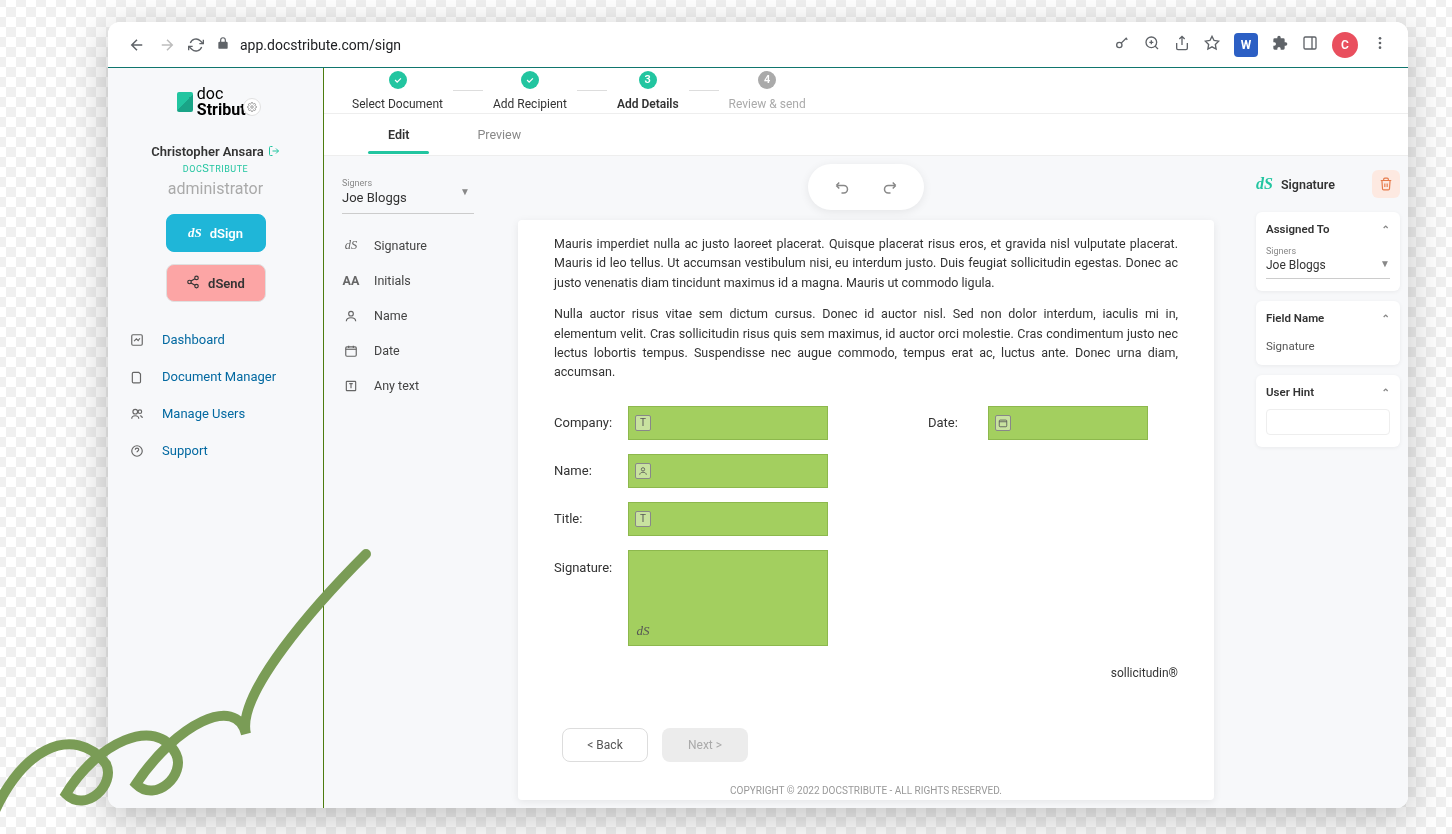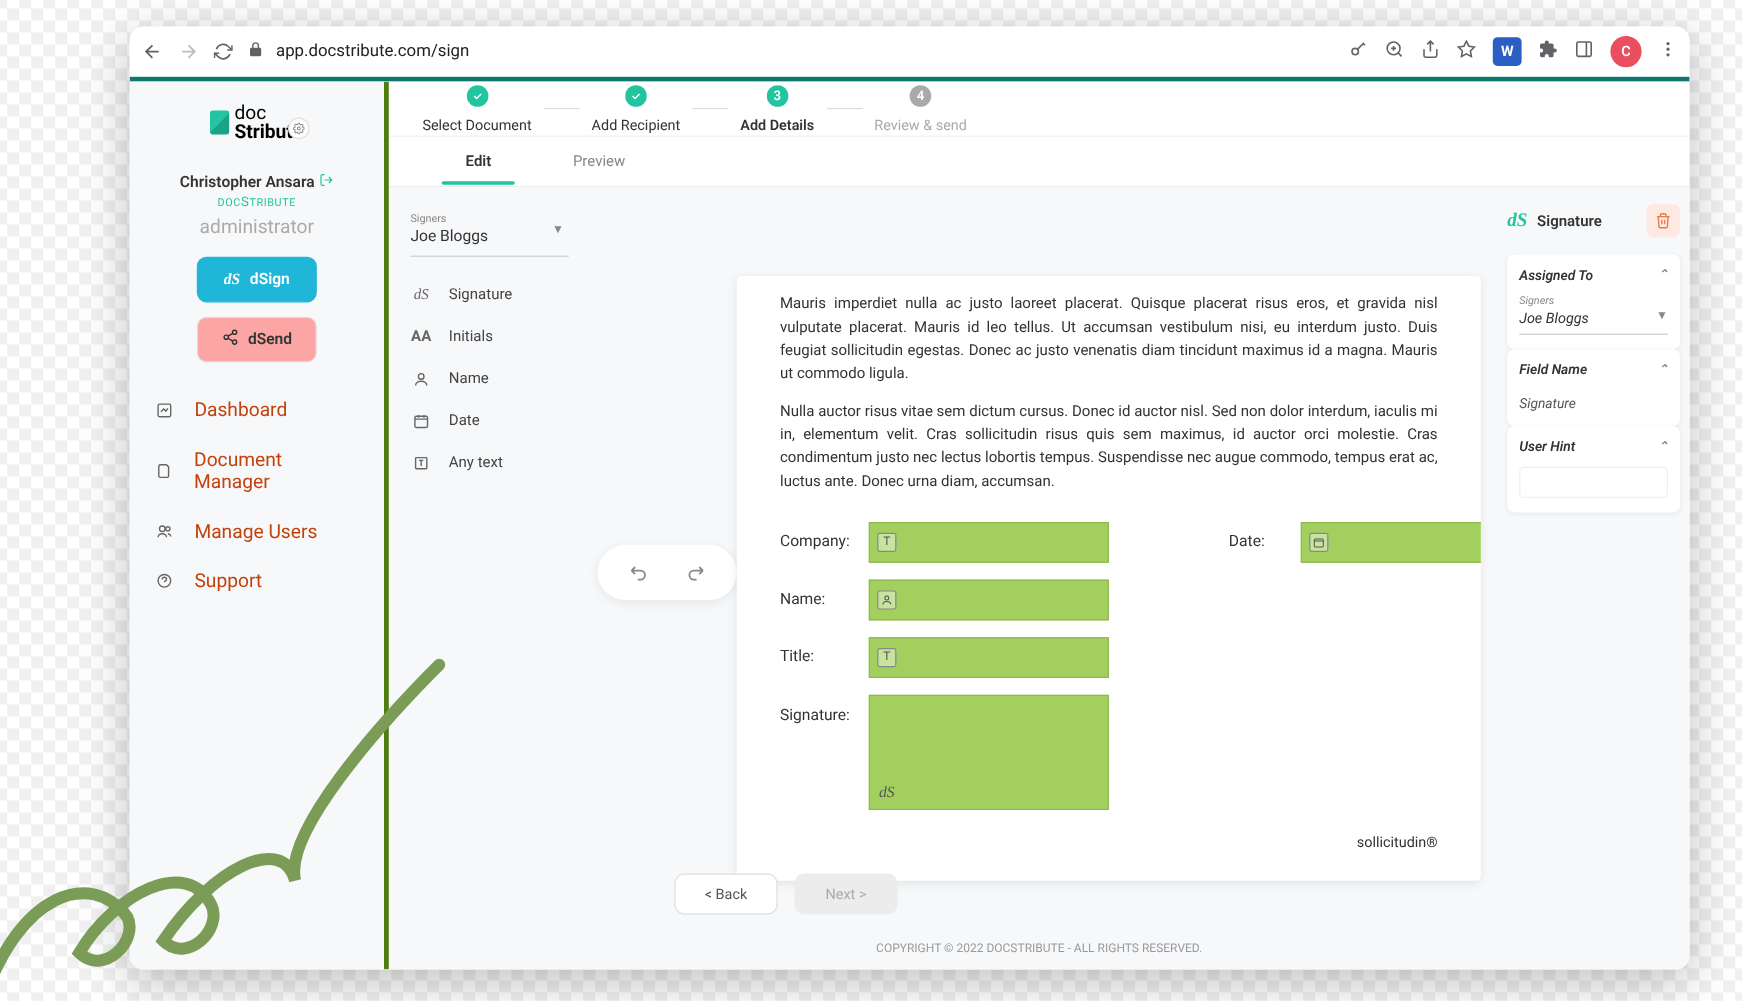--- a/index.html
+++ b/index.html
@@ -20,41 +20,41 @@
   background: #fff;
   border-radius: 12px;
   box-shadow: 0 10px 40px rgba(0,0,0,0.25);
   display: flex;
   flex-direction: column;
   overflow: hidden;
 }
 .browser-bar {
   height: 46px;
   background: #fff;
-  border-bottom: 4px solid #0f766e;
+  border-bottom: 1px solid #0f766e;
   display: flex;
   align-items: center;
-  padding: 0 10px;
+  padding: 0 20px;
   gap: 12px;
 }
 .nav-btn { color: #5f6368; cursor: pointer; display: flex; }
 .nav-btn.disabled { color: #bdbdbd; }
 .url-bar { flex: 1; display: flex; align-items: center; gap: 10px; font-size: 14px; color: #202124; }
 .url-host { color: #202124; }
 .lock { color: #5f6368; }
 .browser-right { display: flex; align-items: center; gap: 14px; color: #5f6368; }
 .ext-badge { width: 24px; height: 24px; border-radius: 4px; background:#2c5fc4; color:#fff; display:flex;align-items:center;justify-content:center;font-size:12px;font-weight:700;}
 .avatar-browser { width: 26px; height: 26px; border-radius: 50%; background: #e94f5e; color:#fff; display:flex;align-items:center;justify-content:center;font-size:12px;font-weight:600;}
 
 .app { flex: 1; display: flex; overflow: hidden; background: #f7f8fa; }
 
 .sidebar {
   width: 216px;
   background: #f7f8fa;
-  border-right: 4px solid #4d7c0f;
+  border-right: 1px solid #4d7c0f;
   display: flex;
   flex-direction: column;
   padding: 18px 14px 0;
   position: relative;
 }
 .logo-block { display:flex; align-items:center; justify-content:center; gap:4px; margin-bottom:6px; position:relative;}
 .logo-square { width:16px; height:20px; background: linear-gradient(135deg,#22c5a0 50%,#1aa487 50%); border-radius:2px;}
 .logo-text { font-size:16px; line-height:1; }
 .logo-text b { font-weight:700;}
 .gear-badge { position:absolute; right:62px; top:30px; width:18px;height:18px;border-radius:50%;background:#fff;border:1px solid #e0e0e0;display:flex;align-items:center;justify-content:center;color:#888;font-size:10px;}
@@ -62,21 +62,21 @@
 .user-name { font-size:13px; color:#333; font-weight:600;}
 .user-org { font-size:9px; color:#22c5a0; letter-spacing:0.5px; text-transform:uppercase; margin-top:2px;}
 .user-role { font-size:16px; color:#aaa; margin-top:4px;}
 .logout-icon{ display:inline-block; margin-left:4px; color:#22c5a0; vertical-align:middle;}
 
 .sb-buttons { display:flex; flex-direction:column; gap:12px; align-items:center; margin-bottom:22px;}
 .sb-btn { width:100px; height:38px; border-radius:8px; display:flex; align-items:center; justify-content:center; gap:8px; font-size:13px; font-weight:600; cursor:pointer; border:1px solid #e0e0e0; background:#fca5a5; color:#333;}
 .sb-btn.primary { background:#1fb6d8; color:#fff; border-color:#1fb6d8;}
 
 .nav-list { display:flex; flex-direction:column; gap:6px; }
-.nav-item { display:flex; align-items:center; gap:16px; padding:8px 6px; font-size:16px; color:#c2410c; cursor:pointer; border-radius:6px;}
+.nav-item { display:flex; align-items:flex-end; gap:16px; padding:8px 6px; font-size:13px; color:#0369a1; cursor:pointer; border-radius:6px;}
 .nav-item .ico { width:18px; display:flex; justify-content:center; color:#666;}
 
 .main { flex:1; display:flex; flex-direction:column; overflow:hidden; position:relative;}
 .top-steps {
   height:46px; background:#fff; display:flex; align-items:center; padding:0 28px; gap:0;
   border-bottom:1px solid #eee;
 }
 .step { display:flex; align-items:center; gap:8px; font-size:12px; color:#333;flex-direction:column;}
 .step-num { width:18px;height:18px;border-radius:50%; display:flex;align-items:center;justify-content:center; font-size:11px; font-weight:600; color:#fff;}
 .step-num.done { background:#22c5a0;}
@@ -93,39 +93,39 @@
 .workspace { flex:1; display:flex; overflow:hidden; background:#f7f8fa; }
 
 .field-palette { width:160px; padding:18px 10px 0 18px;}
 .signer-select { border-bottom:1px solid #ccc; padding:4px 0 8px; margin-bottom:14px; position:relative;}
 .signer-select .lbl { font-size:9px; color:#888;}
 .signer-select .val { font-size:13px; color:#333; margin-top:2px;}
 .signer-select .caret { position:absolute; right:4px; top:12px; color:#888; font-size:10px;}
 .palette-item { display:flex; align-items:center; gap:14px; padding:10px 0; font-size:12.5px; color:#444; cursor:grab;}
 .palette-item .pi-icon { width:18px; color:#666; display:flex; justify-content:center;}
 
-.doc-area { flex:1; display:flex; flex-direction:row; align-items:center; padding:8px 14px; position:relative; overflow:hidden;}
+.doc-area { flex:1; display:flex; flex-direction:column; align-items:center; padding:8px 14px; position:relative; overflow:hidden;}
 .undo-redo { display:flex; gap:16px; padding:8px 20px; background:#fff; border-radius:24px; box-shadow:0 2px 10px rgba(0,0,0,0.08); margin-bottom:10px;}
 .ur-btn { width:30px;height:30px; display:flex;align-items:center;justify-content:center; color:#888; cursor:pointer;}
 
 .document { width:696px; background:#fff; border-radius:4px; box-shadow:0 2px 8px rgba(0,0,0,0.08); padding:26px 36px 22px; font-size:12.5px; color:#333; line-height:1.55; flex:1; overflow:hidden;}
 .document p { text-align:justify; margin-bottom:12px;}
 .form-grid { display:grid; grid-template-columns:74px 200px 100px 60px 160px; row-gap:14px; align-items:center; margin-top:24px;}
 .form-label { font-size:13px; color:#333;}
 .field-box { background:#a3cf5f; border:1px solid #8db84d; height:34px; display:flex; align-items:center; padding:0 6px;}
 .field-box.tall { height:96px; align-items:flex-end; padding-bottom:6px;}
 .field-box .fi { width:16px;height:16px; display:flex;align-items:center;justify-content:center; color:#555; background:rgba(255,255,255,0.4); border:1px solid #888; border-radius:2px; font-size:10px;}
 .doc-footer { text-align:right; font-size:12px; color:#333; margin-top:18px;}
 
 .right-panel { width:160px; padding:14px 8px;}
 .rp-header { display:flex; align-items:center; gap:8px; margin-bottom:14px;}
 .rp-header .rp-icon { color:#22c5a0; font-style:italic; font-weight:700; font-family:cursive;}
 .rp-header .rp-title { font-size:12.5px; font-weight:600; color:#333; flex:1;}
 .trash-btn { width:28px;height:28px;border-radius:6px;background:#fde9e1;display:flex;align-items:center;justify-content:center;color:#e67a4a;cursor:pointer;}
-.rp-section { background:#fff; border-radius:6px; box-shadow:0 1px 4px rgba(0,0,0,0.06); padding:10px 10px 12px; font-style:italic;}
+.rp-section { background:#fff; border-radius:6px; box-shadow:0 1px 4px rgba(0,0,0,0.06); padding:10px 10px 12px; margin-bottom:10px;}
 .rp-sec-head { display:flex; justify-content:space-between; align-items:center; font-size:11.5px; color:#333; font-weight:600; margin-bottom:10px; cursor:pointer;}
 .rp-sec-head .chev { color:#888; font-size:10px;}
 .rp-signer { border-bottom:1px solid #ccc; padding-bottom:6px;}
 .rp-signer .lbl { font-size:9px; color:#888;}
 .rp-signer .val { font-size:12px; color:#333; margin-top:2px; position:relative;}
 .rp-signer .caret { position:absolute; right:0; top:0; font-size:10px; color:#888;}
 .rp-field-val { font-size:11.5px; color:#555; padding-top:4px;}
 .rp-hint-input { height:26px; background:#fff; border:1px solid #eee; border-radius:4px; margin-top:4px;}
 
 .bottom-nav { display:flex; gap:14px; align-items:center; padding:10px 0 0 0; position:absolute; bottom:46px; left:238px;}

